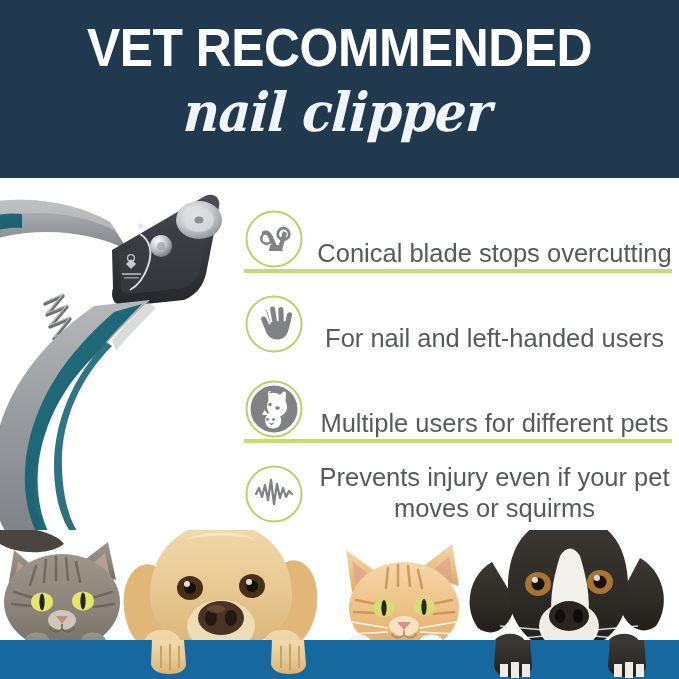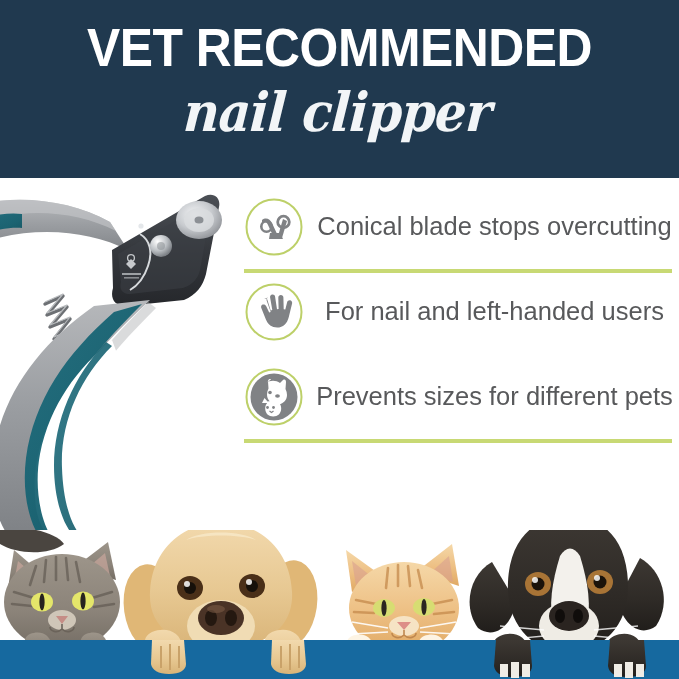--- a/index.html
+++ b/index.html
@@ -76,21 +76,21 @@
   .features {
     position: absolute;
     left: 238px;
     top: 184px;
     width: 441px;
     height: 350px;
   }
   .feature-row {
     position: relative;
     display: flex;
-    align-items: center;
+    align-items: flex-end;
     height: 85px;
     padding-left: 6px;
     box-sizing: border-box;
   }
   .feature-icon {
     flex: 0 0 auto;
     width: 60px;
     height: 60px;
     margin-right: 12px;
   }
@@ -280,24 +280,33 @@
             <ellipse cx="33.5" cy="29" rx="2.4" ry="1.8" fill="#808285"></ellipse>
 
             <path d="M18 36 l2.5 -5 3 3.5 c2 -0.8 4.3 -0.8 6.3 0 l3 -3.5 2.5 5
                      c1.2 1.6 1.9 3.5 1.9 5.5 0 5 -3.5 8 -8 8 -4.5 0 -8 -3 -8 -8 0 -2 0.7 -3.9 1.9 -5.5 z"></path>
             <circle cx="23.5" cy="40.5" r="1.4" fill="#808285"></circle>
             <circle cx="29.5" cy="40.5" r="1.4" fill="#808285"></circle>
             <path d="M25.5 44 l2 1.5 2 -1.5" fill="none" stroke="#808285" stroke-width="1.2"></path>
           </g>
         </svg>
       </div>
-      <div class="feature-text">Prevents sizes for different pets</div>
+      <div class="feature-text">Multiple users for different pets</div>
       <div class="divider d3"></div>
     </div>
 
+    <div class="feature-row">
+      <div class="feature-icon">
+        <svg width="60" height="60" viewBox="0 0 60 60" xmlns="http://www.w3.org/2000/svg">
+          <circle cx="30" cy="30" r="27.5" fill="none" stroke="#bdd069" stroke-width="2"></circle>
+          <polyline points="12,30 15,24 18,33 21,21 24,36 27,16 30,40 33,20 36,34 39,24 42,33 45,27 48,30" fill="none" stroke="#808285" stroke-width="2.3" stroke-linejoin="round" stroke-linecap="round"></polyline>
+        </svg>
+      </div>
+      <div class="feature-text">Prevents injury even if your pet moves or squirms</div>
+    </div>
 
   </div>
 
   <div class="pets">
     <svg width="679" height="149" viewBox="0 0 679 149" xmlns="http://www.w3.org/2000/svg">
       <defs>
         <linearGradient id="tabbyFur" x1="0" y1="0" x2="0" y2="1">
           <stop offset="0%" stop-color="#9d958a"></stop>
           <stop offset="60%" stop-color="#8b8379"></stop>
           <stop offset="100%" stop-color="#746d64"></stop>

